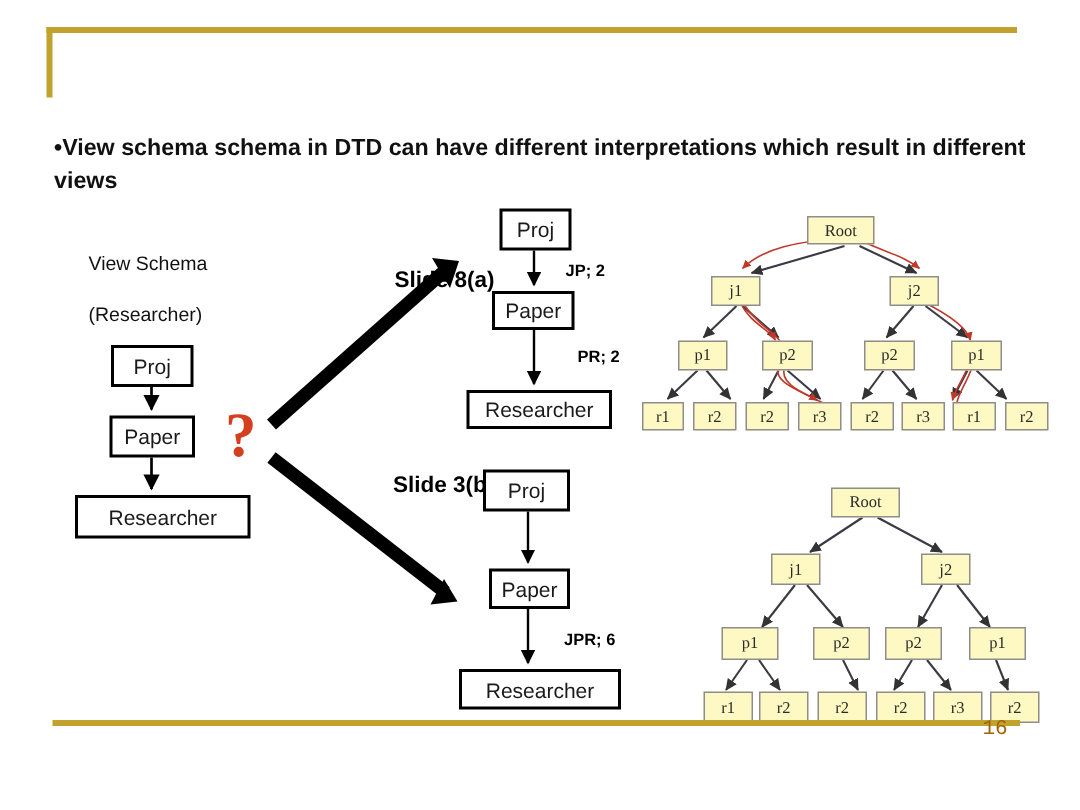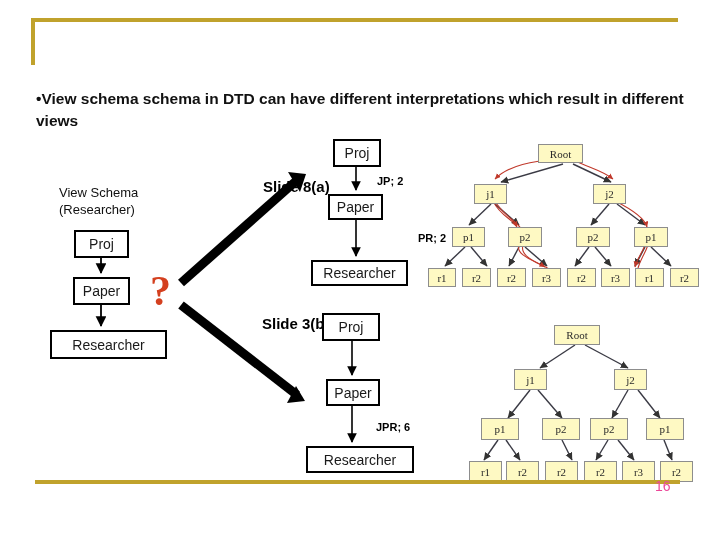--- a/index.html
+++ b/index.html
@@ -20,21 +20,21 @@
     font-size:39px;color:#14654a;letter-spacing:0px;white-space:nowrap;
   }
 
   .bullet{
     position:absolute;left:36px;top:88px;width:650px;
     font-size:15.5px;color:#111;line-height:1.42;font-weight:600;
   }
 
   .page-num{
     position:absolute;left:655px;top:478px;
-    font-family:Liberation Sans, sans-serif;font-size:14px;color:#ec4899;
+    font-family:Liberation Mono, monospace;font-size:14px;color:#a16207;
   }
 
   
   .nbox{
     position:absolute;box-sizing:border-box;border:2px solid #000;background:#fff;
     display:flex;align-items:center;justify-content:center;
     font-size:14px;color:#1a1a1a;font-weight:400;white-space:nowrap;
   }
 
   .caption{
@@ -62,21 +62,21 @@
 <body>
 
 <div class="slide">
 
   <div class="top-rule"></div>
   <div class="title-bar"></div>
 
 
   <div class="bullet">•View schema schema in DTD can have different interpretations which result in different views</div>
 
-  <div class="caption" style="left:59px;top:185px;text-align:center;">View Schema</div>
+  <div class="caption" style="left:59px;top:168px;text-align:center;">View Schema</div>
   <div class="caption" style="left:59px;top:202px;">(Researcher)</div>
 
   <div class="nbox" style="left:74px;top:230px;width:55px;height:28px;">Proj</div>
   <div class="nbox" style="left:73px;top:277px;width:57px;height:28px;">Paper</div>
   <div class="nbox" style="left:50px;top:330px;width:117px;height:29px;">Researcher</div>
 
   <svg width="720" height="540">
     <defs>
       <marker id="ah" markerWidth="7" markerHeight="7" refX="5.4" refY="3" orient="auto">
         <path d="M0,0 L6,3 L0,6 z" fill="#000"></path>
@@ -111,21 +111,21 @@
   <div class="nbox" style="left:333px;top:139px;width:48px;height:28px;">Proj</div>
   <div class="nbox" style="left:328px;top:194px;width:55px;height:26px;">Paper</div>
   <div class="nbox" style="left:311px;top:260px;width:97px;height:26px;">Researcher</div>
 
   <svg width="720" height="540">
     <line x1="356" y1="167" x2="356" y2="190" stroke="#000" stroke-width="1.6" marker-end="url(#ah)"></line>
     <line x1="356" y1="220" x2="356" y2="256" stroke="#000" stroke-width="1.6" marker-end="url(#ah)"></line>
   </svg>
 
   <div class="lbl-bold" style="left:377px;top:175px;">JP; 2</div>
-  <div class="lbl-bold" style="left:385px;top:232px;margin-left:33px;">PR; 2</div>
+  <div class="lbl-bold" style="left:385px;top:232px;">PR; 2</div>
 
   <div class="nbox" style="left:322px;top:313px;width:58px;height:28px;">Proj</div>
   <div class="nbox" style="left:326px;top:379px;width:54px;height:27px;">Paper</div>
   <div class="nbox" style="left:306px;top:446px;width:108px;height:27px;">Researcher</div>
 
   <svg width="720" height="540">
     <line x1="352" y1="341" x2="352" y2="375" stroke="#000" stroke-width="1.6" marker-end="url(#ah)"></line>
     <line x1="352" y1="406" x2="352" y2="442" stroke="#000" stroke-width="1.6" marker-end="url(#ah)"></line>
   </svg>
 

